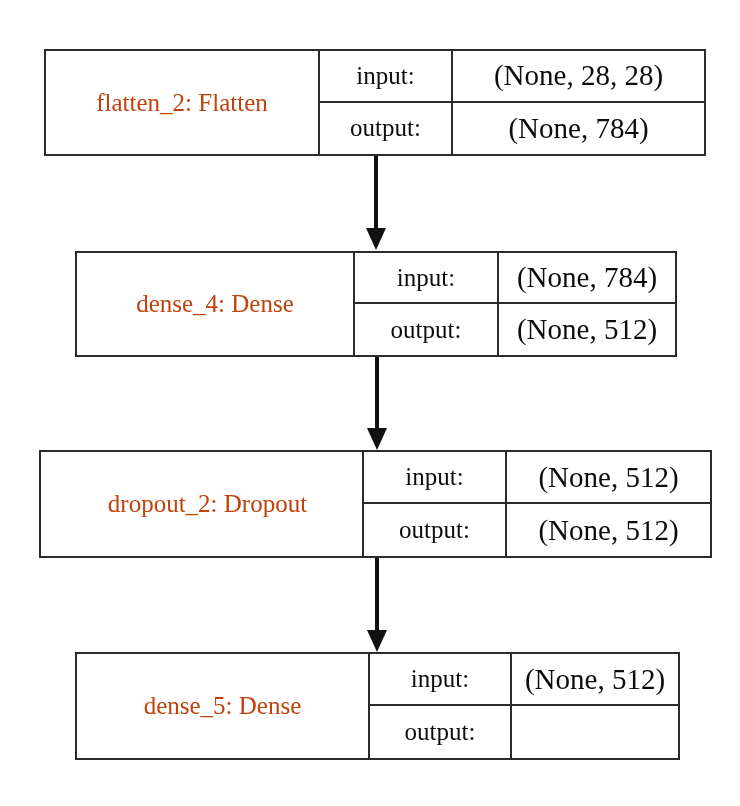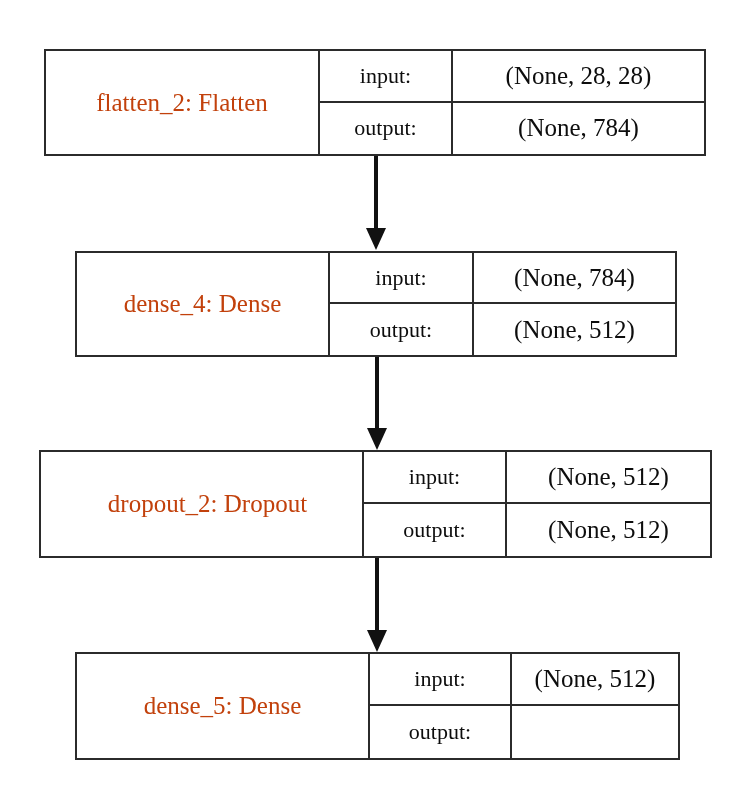--- a/index.html
+++ b/index.html
@@ -57,32 +57,32 @@
   .io-row.top {
     border-bottom: 2px solid #2b2b2b;
   }
 
   .io-label {
     box-sizing: border-box;
     display: flex;
     align-items: center;
     justify-content: center;
     border-right: 2px solid #2b2b2b;
-    font-size: 22px;
+    font-size: 25px;
     color: #0d0d0d;
     white-space: nowrap;
   }
 
   .io-shape {
     box-sizing: border-box;
     flex: 1 1 auto;
     display: flex;
     align-items: center;
     justify-content: center;
-    font-size: 25px;
+    font-size: 29px;
     color: #0d0d0d;
     white-space: nowrap;
   }
 
   
   .edge {
     position: absolute;
   }
   .edge svg {
     display: block;
@@ -109,21 +109,21 @@
   </div>
 
   <div class="edge" style="left:362px; top:156px; width:28px; height:94px;">
     <svg width="28" height="94" viewBox="0 0 28 94" aria-hidden="true">
       <line x1="14" y1="0" x2="14" y2="76" stroke="#111111" stroke-width="4"></line>
       <polygon points="4,72 24,72 14,94" fill="#111111"></polygon>
     </svg>
   </div>
 
   <div class="node" style="left:75px; top:251px; width:602px; height:106px;">
-    <div class="node-name" style="width:253px;">dense_4: Dense</div>
+    <div class="node-name" style="width:278px;">dense_4: Dense</div>
     <div class="io-block">
       <div class="io-row top">
         <div class="io-label" style="width:144px;">input:</div>
         <div class="io-shape">(None, 784)</div>
       </div>
       <div class="io-row">
         <div class="io-label" style="width:144px;">output:</div>
         <div class="io-shape">(None, 512)</div>
       </div>
     </div>

